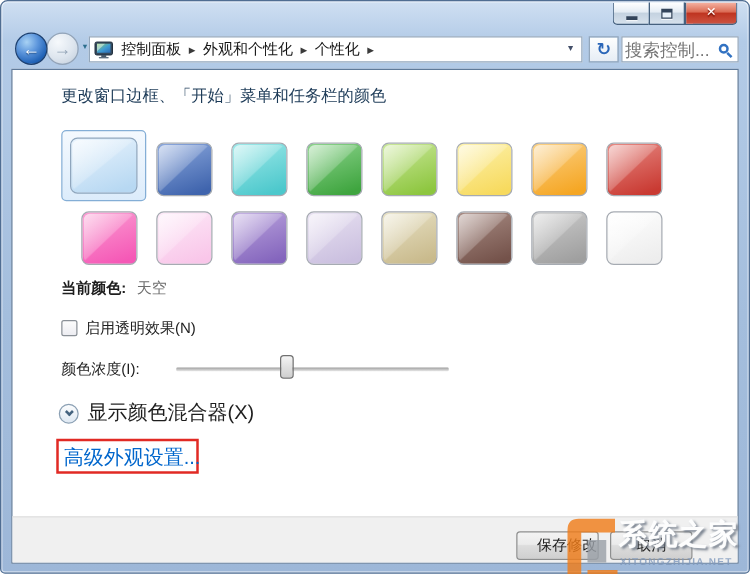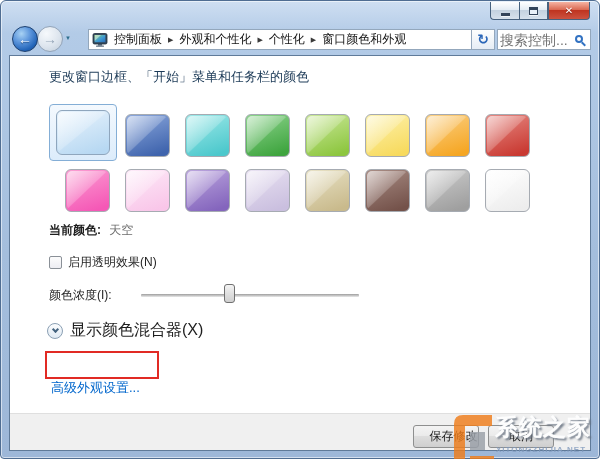--- a/index.html
+++ b/index.html
@@ -31,21 +31,21 @@
   .nav-circle { position:absolute; top:25px; width:26px; height:26px; border-radius:50%;
     display:flex; align-items:center; justify-content:center; font-size:14px; font-weight:bold; }
   .nav-back { left:11px; border:1px solid #1d4070;
     background:radial-gradient(circle at 35% 28%, #a8d2f4 0%, #5d96dc 38%, #2264b8 72%, #14488e 100%);
     color:#ffffff; text-shadow:0 1px 1px #123c70; z-index:3; }
   .nav-fwd { left:36px; border:1px solid #93a4b8;
     background:radial-gradient(circle at 35% 28%, #f6f9fc 0%, #dde5ee 55%, #bfccda 100%);
     color:#94a5b8; z-index:2; }
   .hist-chevron { position:absolute; left:64px; top:34px; font-size:6px; color:#2e6f8e; }
 
-  .addressbar { position:absolute; left:87px; top:28px; width:395px; height:21px;
+  .addressbar { position:absolute; left:70px; top:28px; width:395px; height:21px;
     background:#ffffff; border:1px solid #93a7bc; display:flex; align-items:center; }
   .addr-icon { margin:0 4px 0 3px; display:flex; }
   .breadcrumb { display:flex; align-items:center; font-size:12px; color:#141414;
     white-space:nowrap; overflow:hidden; flex:1; }
   .bc-item { padding:0 2px; cursor:default; }
   .bc-sep { font-size:7px; color:#3a3a3a; padding:0 4px; }
   .addr-drop { width:17px; height:19px; display:flex; align-items:center;
     justify-content:center; font-size:7px; color:#44506a; }
 
   .refresh-btn { position:absolute; left:470px; top:28px; width:24px; height:21px;
@@ -101,21 +101,21 @@
 
   .mixer-row { position:absolute; left:46px; top:319px; display:flex; align-items:center; }
   .expander-circle { width:16px; height:16px; border-radius:50%; border:1px solid #8ba0b4;
     background:linear-gradient(#fcfdfe,#dfe9f3); position:relative; }
   .expander-circle .chev { position:absolute; left:4.5px; top:3.5px; width:5px; height:5px;
     border-right:2px solid #44637f; border-bottom:2px solid #44637f; transform:rotate(45deg); }
   .mixer-label { font-size:16px; color:#1e1e1e; margin-left:7px; }
 
   .annotation-box { position:absolute; left:44px; top:350px; width:114px; height:28px;
     border:2px solid #e12a24; }
-  .adv-link { position:absolute; left:50px; top:378px; font-size:13px; color:#0066cc;
+  .adv-link { position:absolute; left:50px; top:355px; font-size:16px; color:#0066cc;
     cursor:pointer; }
 
   .btn { position:absolute; top:424px; height:23px; border:1px solid #8e8f8f; border-radius:3px;
     background:linear-gradient(#f3f3f3,#ebebeb 45%,#dddddd 50%,#cfcfcf);
     font-size:12px; color:#1e1e1e; text-align:center; line-height:21px; cursor:default; }
   .btn-save { left:412px; width:66px;padding-left:15px; }
   .btn-cancel { left:487px; width:66px; }
 
   
   .watermark { position:absolute; left:447px; top:407px; width:152px; height:61px;
@@ -169,21 +169,20 @@
         <rect x="4" y="12.6" width="8" height="1.2" rx="0.6" fill="#5c6d7e"></rect>
       </svg>
     </span>
     <span class="breadcrumb">
         <span class="bc-item">控制面板</span>
         <span class="bc-sep">▶</span>
         <span class="bc-item">外观和个性化</span>
         <span class="bc-sep">▶</span>
         <span class="bc-item">个性化</span>
         <span class="bc-sep">▶</span>
-        <span class="bc-item">窗口颜色和外观</span>
       </span>
     <span class="addr-drop">
       <span>▼</span>
     </span>
   </div>
 
   <div class="refresh-btn">
     <span>↻</span>
   </div>
 

